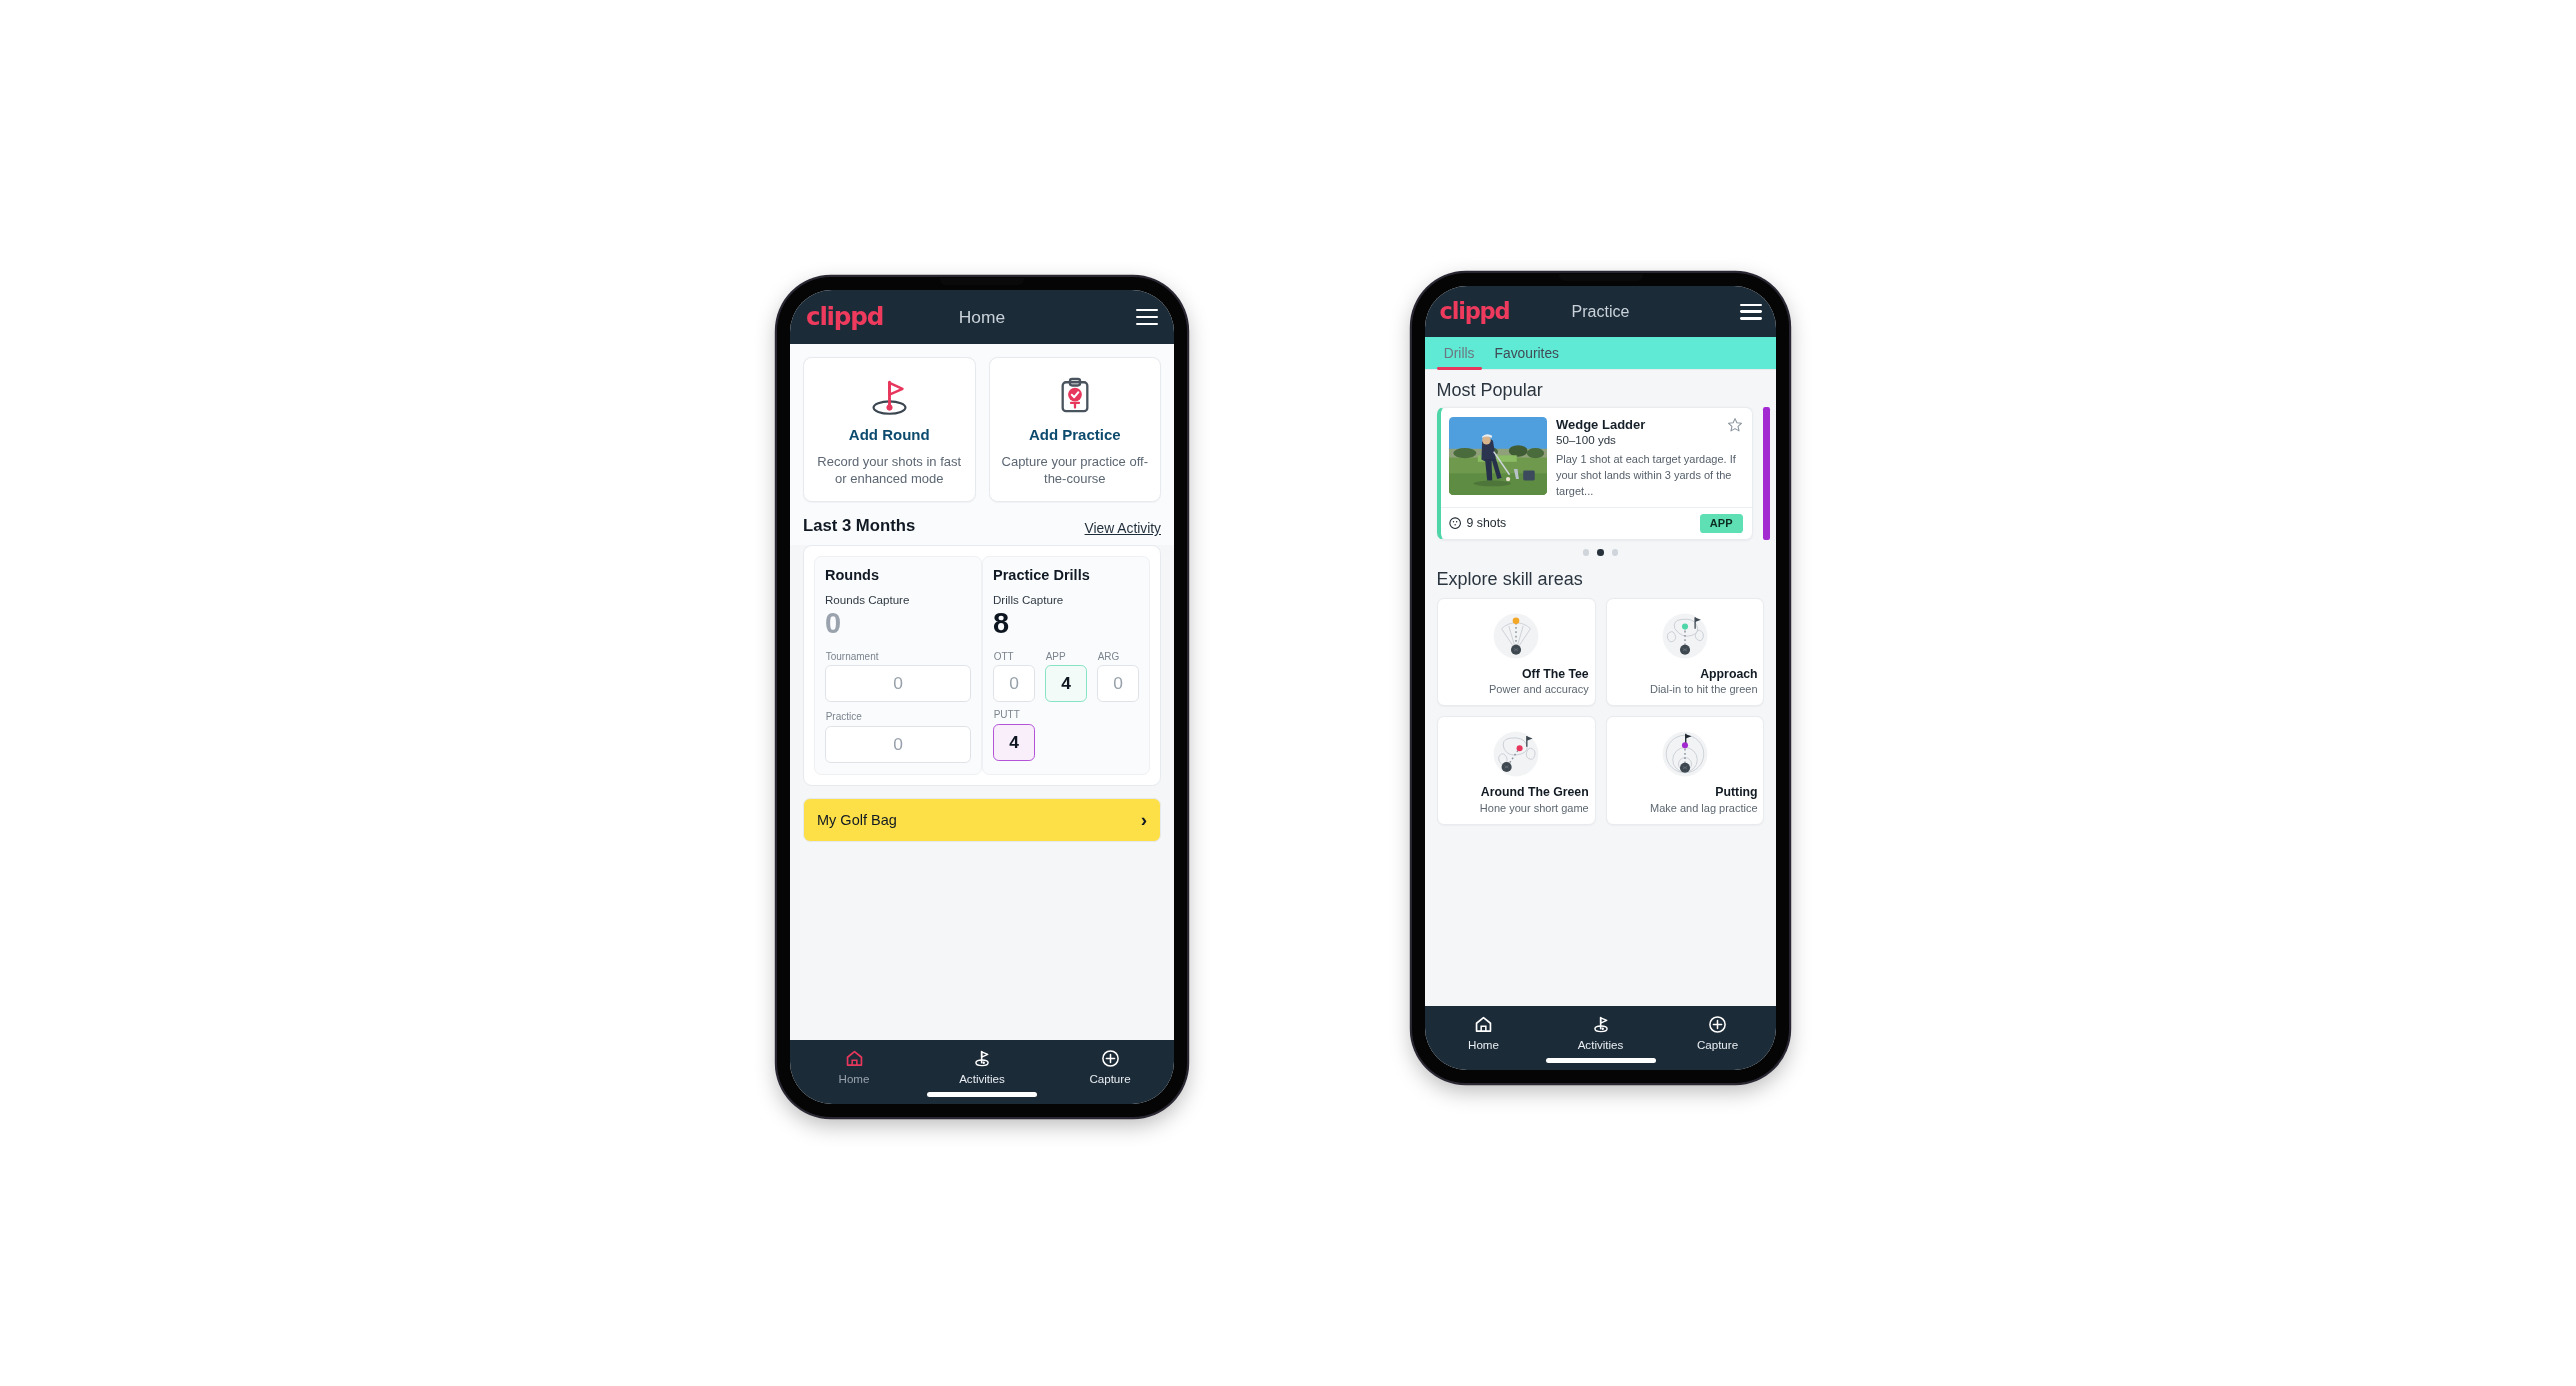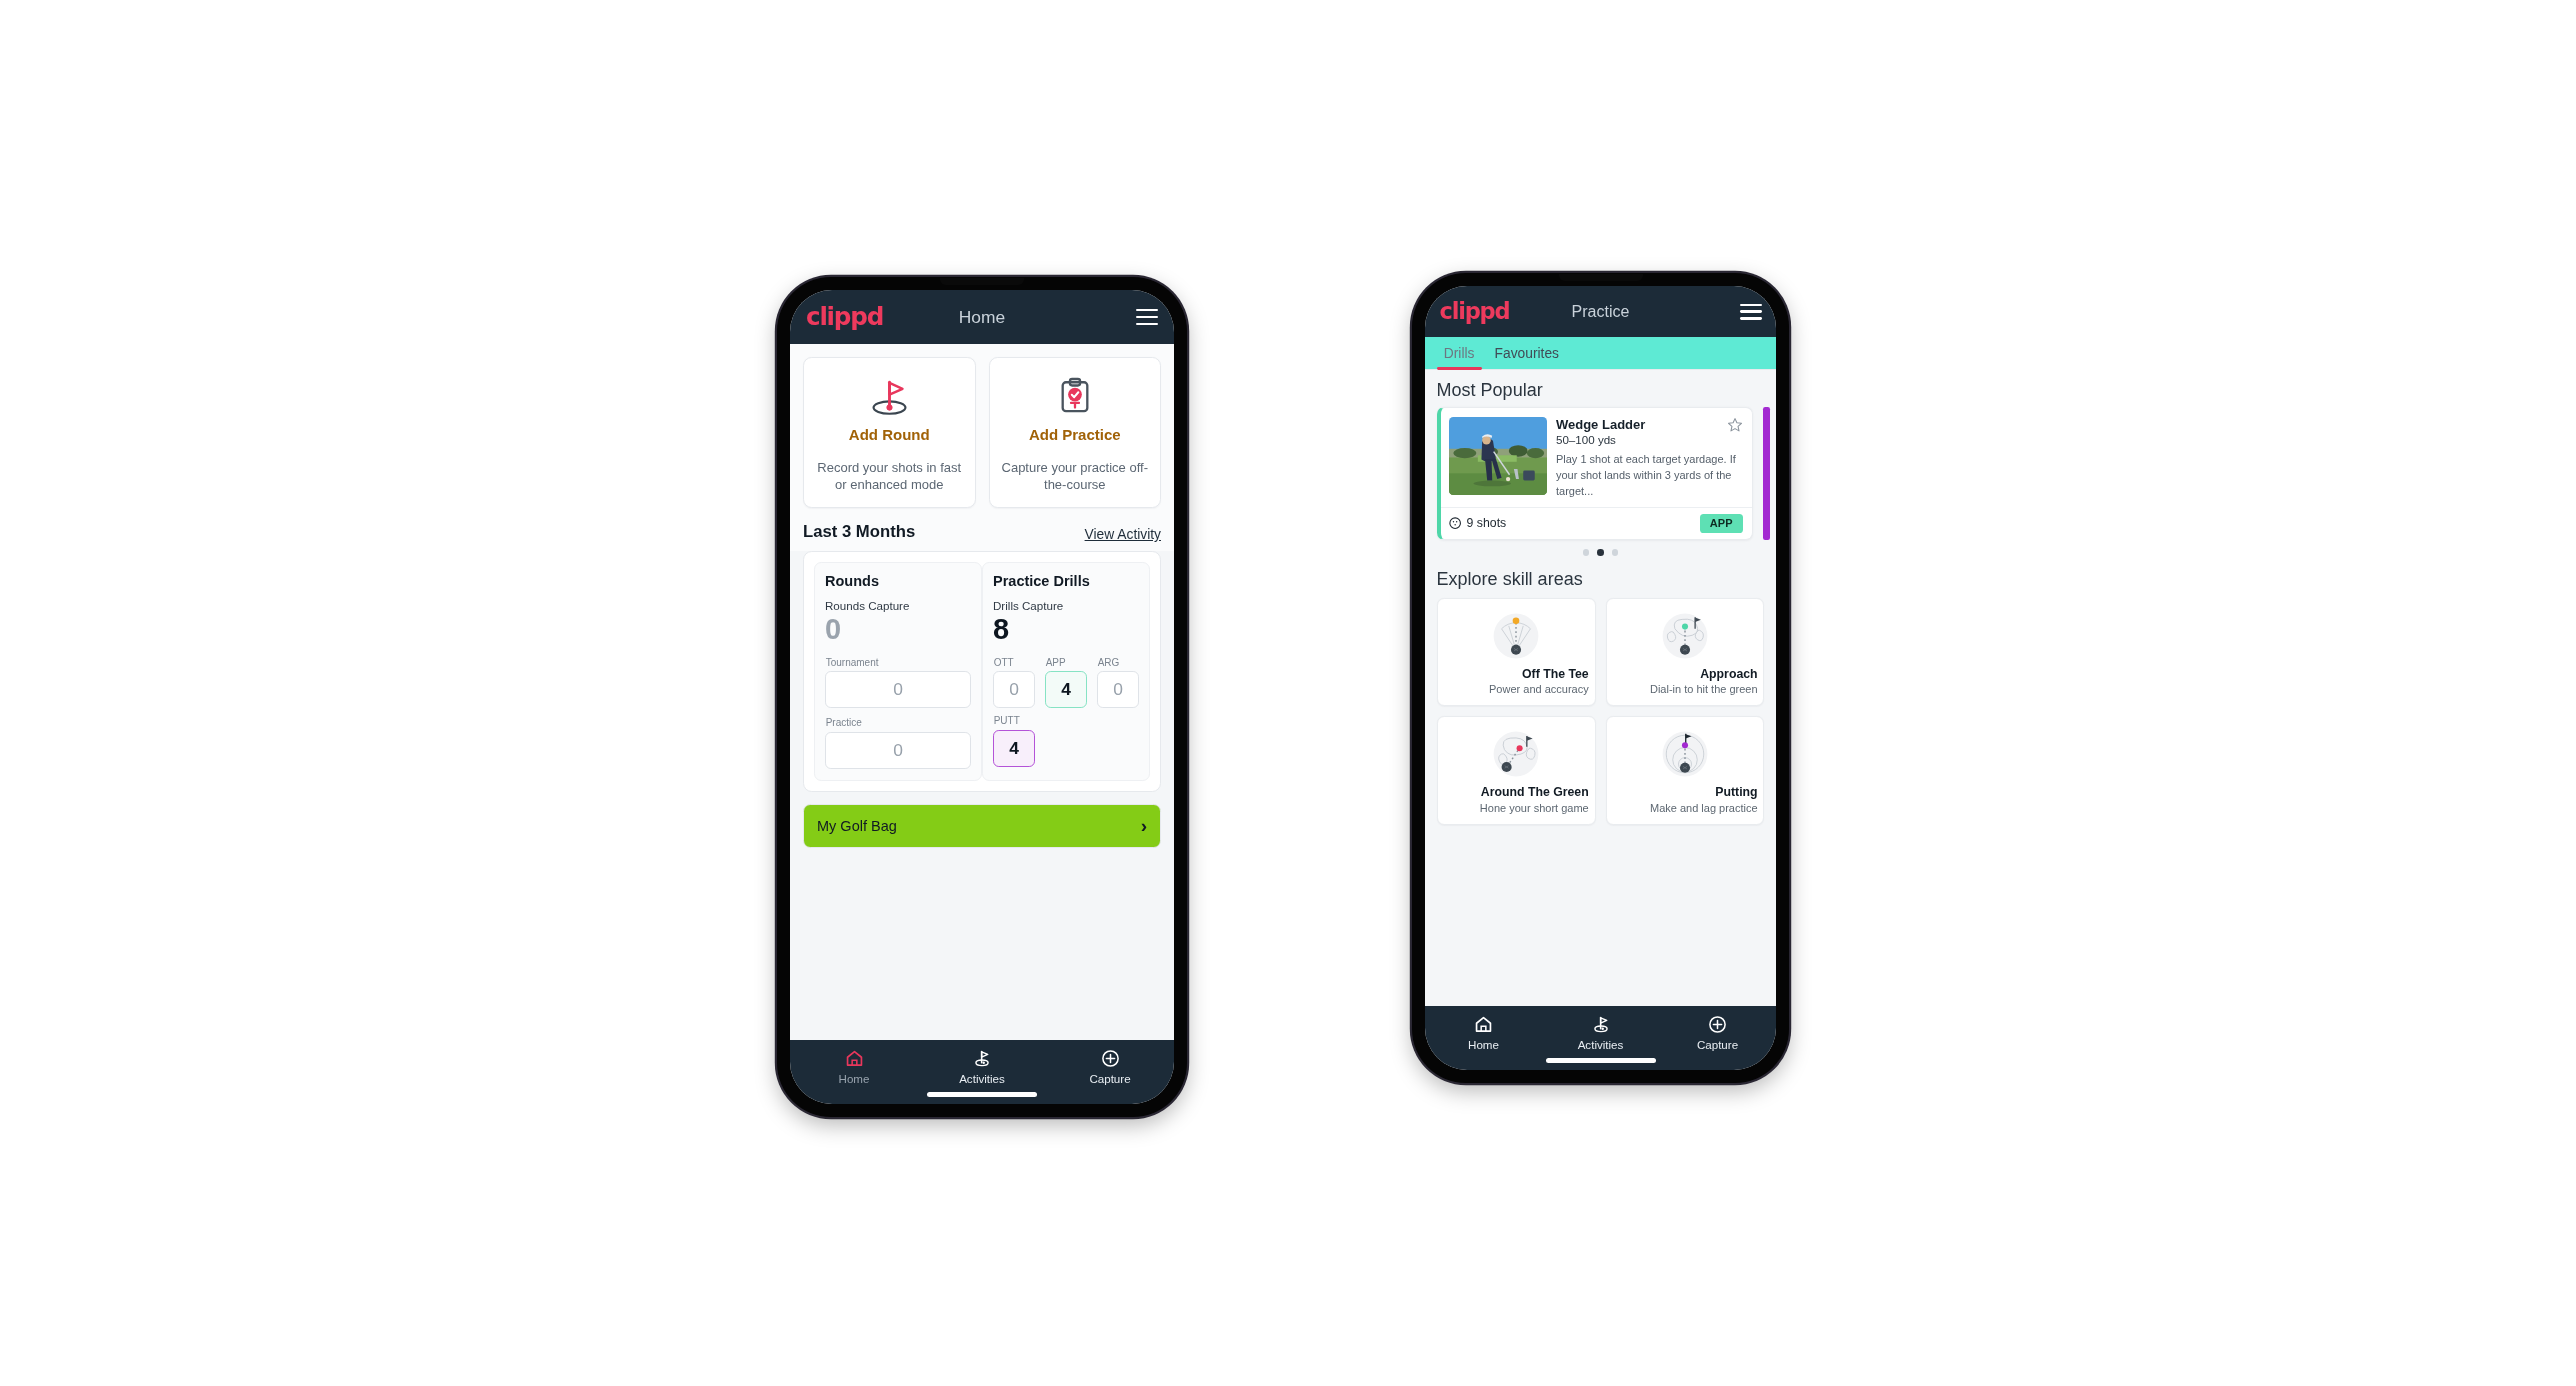--- a/index.html
+++ b/index.html
@@ -39,21 +39,21 @@
 
   
   .screen{flex:1 1 auto;background:#f4f6f8;overflow:hidden;position:relative;}
 
   
   .quick-row{display:flex;gap:13px;padding:13px 13px 0 13px;background:#fafbfc;}
   .quick-card{flex:1;background:#ffffff;border:0.7px solid #e6e9ed;border-radius:8.7px;
               padding:14.5px 7.2px 13px;text-align:center;
               box-shadow:0 0.7px 1.4px rgba(16,24,40,.04);}
   .quick-ico{height:46px;display:flex;align-items:center;justify-content:center;margin-bottom:7.2px;}
-  .quick-title{font-size:15px;font-weight:700;color:#a16207;margin-bottom:16px;}
+  .quick-title{font-size:15px;font-weight:700;color:#0c4a6e;margin-bottom:10px;}
   .quick-sub{font-size:13px;color:#5c6773;line-height:1.35;}
 
   
   .sec-head{display:flex;align-items:flex-end;justify-content:space-between;
             padding:14.5px 13px 8.7px;background:#fafbfc;}
   .sec-title{font-size:16.7px;font-weight:700;color:#111a24;}
   .sec-link{font-size:13.8px;color:#1f2d3a;text-decoration:underline;}
 
   
   .stats-wrap{margin:0 13px;background:#ffffff;border:0.7px solid #e6e9ed;border-radius:8.7px;
@@ -66,21 +66,21 @@
   .stat-big.val{color:#0d1620;}
   .fld-label{font-size:10px;color:#7b848f;margin:0 0 3.6px 0.7px;}
   .fld{height:35px;border:0.7px solid #dfe3e8;border-radius:5.8px;background:#ffffff;
        display:flex;align-items:center;justify-content:center;font-size:17.4px;color:#98a1ab;}
   .fld.wide{margin-bottom:8.7px;}
   .mini-grid{display:grid;grid-template-columns:1fr 1fr 1fr;gap:7.2px 10px;}
   .fld.accent-green{border:0.7px solid #86e3c4;background:#f3fbf8;color:#0d1620;font-weight:700;}
   .fld.accent-purple{border:0.7px solid #b453d8;background:#f8effb;color:#0d1620;font-weight:700;}
 
   
-  .bag-row{margin:11.6px 13px 0;background:#84cc16;border:0.7px solid #e6e9ed;border-radius:7.2px;
+  .bag-row{margin:11.6px 13px 0;background:#fde047;border:0.7px solid #e6e9ed;border-radius:7.2px;
            height:42px;display:flex;align-items:center;padding:0 13px;
            justify-content:space-between;}
   .bag-label{font-size:14.5px;color:#111a24;}
   .chev{font-size:19px;color:#111a24;font-weight:700;line-height:1;}
 
   
   .botnav{background:#1c2b38;flex:0 0 auto;padding:8.7px 0 4.3px;position:relative;}
   .botnav-row{display:flex;}
   .nav-item{flex:1;display:flex;flex-direction:column;align-items:center;gap:3.6px;}
   .nav-ico{height:20px;display:flex;align-items:center;justify-content:center;}

